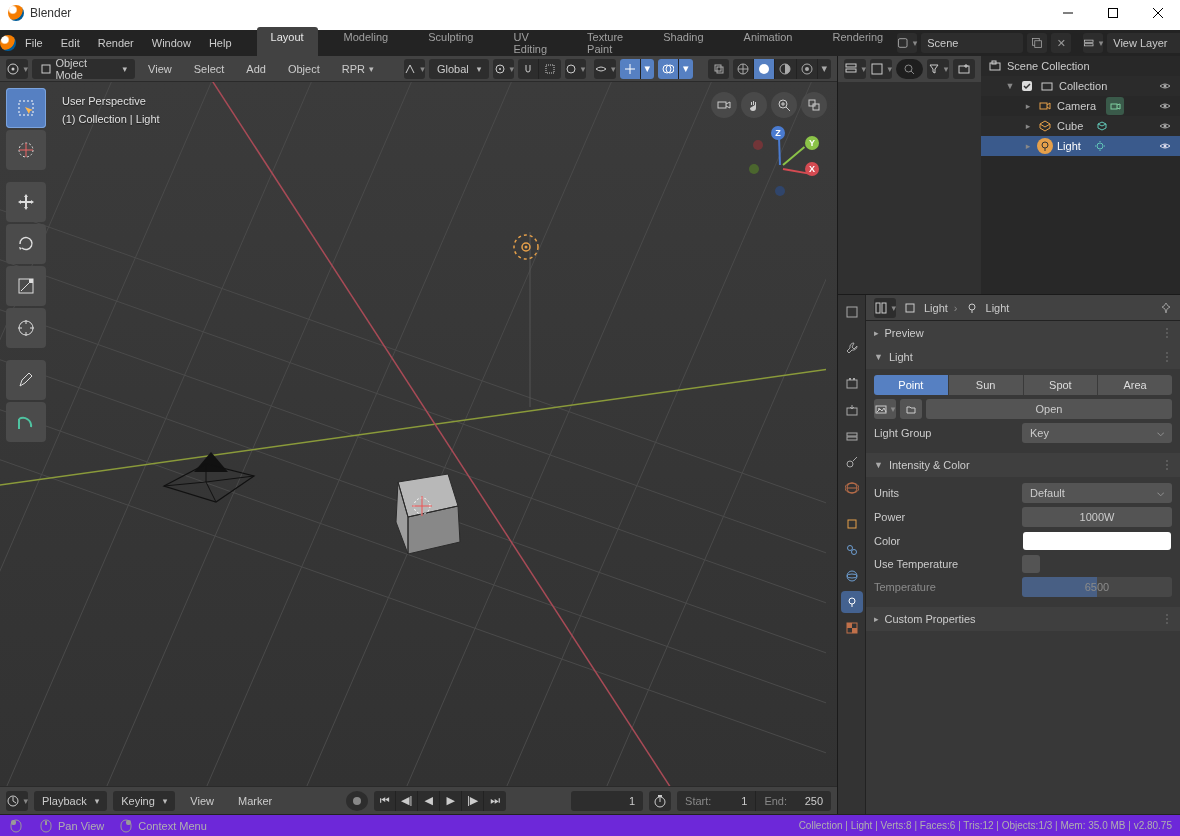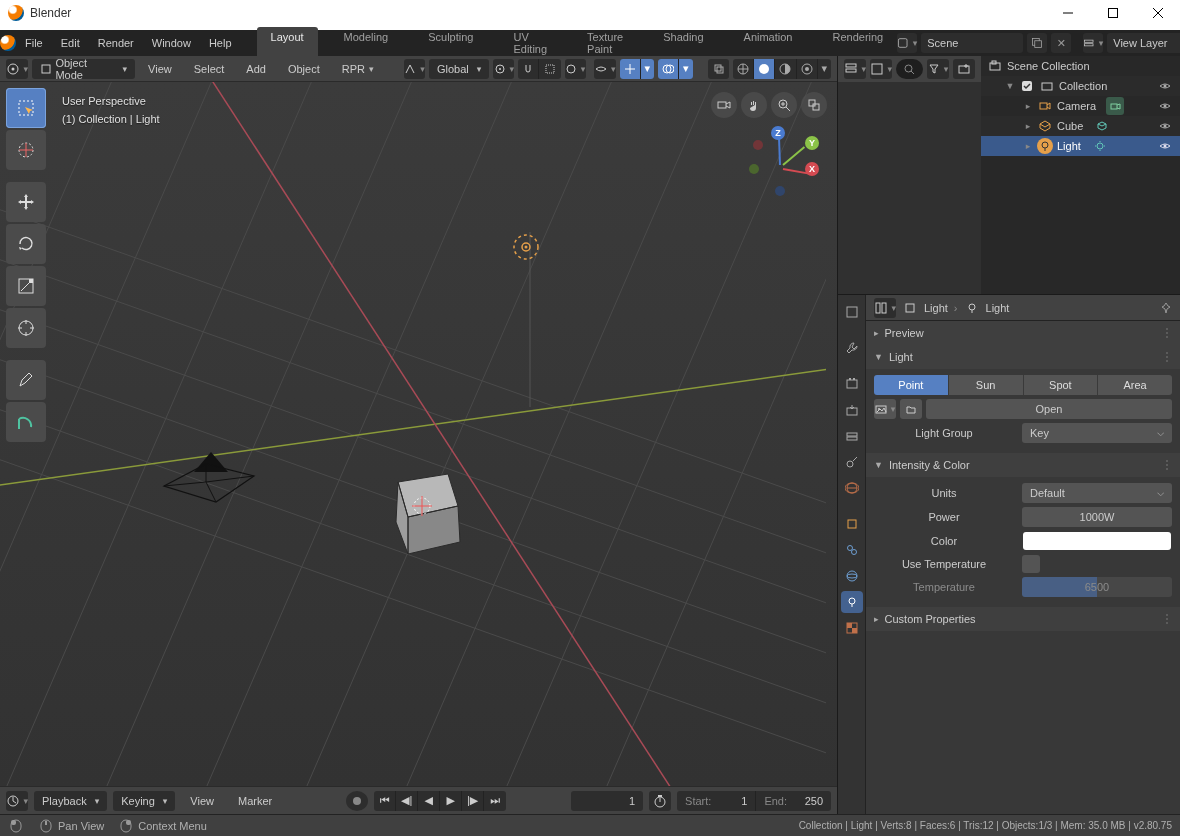--- a/index.html
+++ b/index.html
@@ -65,21 +65,21 @@
 .play-controls { display:flex; gap:0; background:#2d2d2d; border-radius:3px; overflow:hidden; margin: 0 auto;}
 .play-btn { width:22px; height:20px; display:flex; align-items:center; justify-content:center; border-right:1px solid #222; }
 .play-btn:last-child { border-right:none; }
 .tl-num { background:#2d2d2d; border-radius:3px; padding:2px 8px; height:20px; display:flex; align-items:center; justify-content:flex-end; }
 .tl-range { display:flex; gap:0; }
 .tl-range-field { background:#2d2d2d; padding:2px 8px; height:20px; display:flex; align-items:center; gap:8px; }
 .tl-range-field:first-child { border-top-left-radius:3px; border-bottom-left-radius:3px; border-right:1px solid #222;}
 .tl-range-field:last-child { border-top-right-radius:3px; border-bottom-right-radius:3px; }
 .tl-range-field .lbl { color:#888;}
 
-.statusbar { height: 22px; background: #404040; display:flex; align-items:center; padding:0 8px; color:#b0b0b0; border-top:1px solid #222; gap:14px; }
+.statusbar { height: 22px; background: #6d28d9; display:flex; align-items:center; padding:0 8px; color:#b0b0b0; border-top:1px solid #222; gap:14px; }
 .statusbar .sb-right { margin-left:auto; font-size:10px; }
 .sb-item { display:flex; align-items:center; gap:4px; }
 
 .right-col { flex:1; display:flex; flex-direction:column; }
 .outliner { flex: 0 0 238px; background:#303030; display:flex; }
 .outliner-hdr { height:26px; background:#424242; display:flex; align-items:center; padding:0 6px; gap:4px; }
 .outliner-tree { flex:1; overflow:auto; background:#282828; }
 .tree-row { height: 20px; display:flex; align-items:center; padding-left:6px; color:#ccc; gap:4px; position:relative; }
 .tree-row.even { background: #2b2b2b; }
 .tree-row.selected { background: #3a5a8c; color:#fff; }
@@ -102,21 +102,21 @@
 .panel-hdr .disc { color:#aaa; font-size:9px; }
 .panel-body { padding:6px 8px 10px; background:#383838; display:flex; flex-direction:column; gap:4px; }
 .light-type-tabs { display:flex; border-radius:3px; overflow:hidden;text-align:right; }
 .lt-tab { flex:1; height:20px; display:flex; align-items:center; justify-content:center; background:#545454; color:#ddd; border-right:1px solid #3a3a3a; }
 .lt-tab:last-child { border-right:none; }
 .lt-tab.active { background:#5680c2; color:#fff; }
 .open-row { display:flex; gap:4px;}
 .open-row .open-btn { flex:1; height:20px; background:#545454; border-radius:3px; display:flex; align-items:center; justify-content:center; }
 .open-row .icon-sq { width:22px; height:20px; background:#545454; border-radius:3px; display:flex; align-items:center; justify-content:center; }
 .prop-row { display:flex; align-items:center; gap:8px; }
-.prop-row .plabel { width:140px; text-align:center; color:#ccc; }
+.prop-row .plabel { width:140px; text-align:left; color:#ccc; }
 .prop-row .pval { flex:1; height:20px; background:#545454; border-radius:3px; display:flex; align-items:center; justify-content:center; }
 .prop-row .pval.select { justify-content: space-between; padding:0 8px; }
 .color-swatch { width:100%; height:18px; background:#fff; border-radius:3px; }
 .chk { width:18px; height:18px; background:#545454; border-radius:3px; }
 .drag-dots { width:6px; display:flex; flex-direction:column; gap:2px; margin-left:auto; }
 .drag-dots span { width:2px; height:2px; background:#666; border-radius:50%; display:flex; }
 .search-pill { flex:1; height:20px; background:#1e1e1e; border-radius:10px; display:flex; align-items:center; padding:0 8px; gap:6px; color:#888;}
 .dd-caret::after { content:"▾"; color:#888; margin-left:4px; font-size:9px; }
 .caret::after { content:"▾"; font-size:9px; color:#bbb; margin-left:4px; }
 

